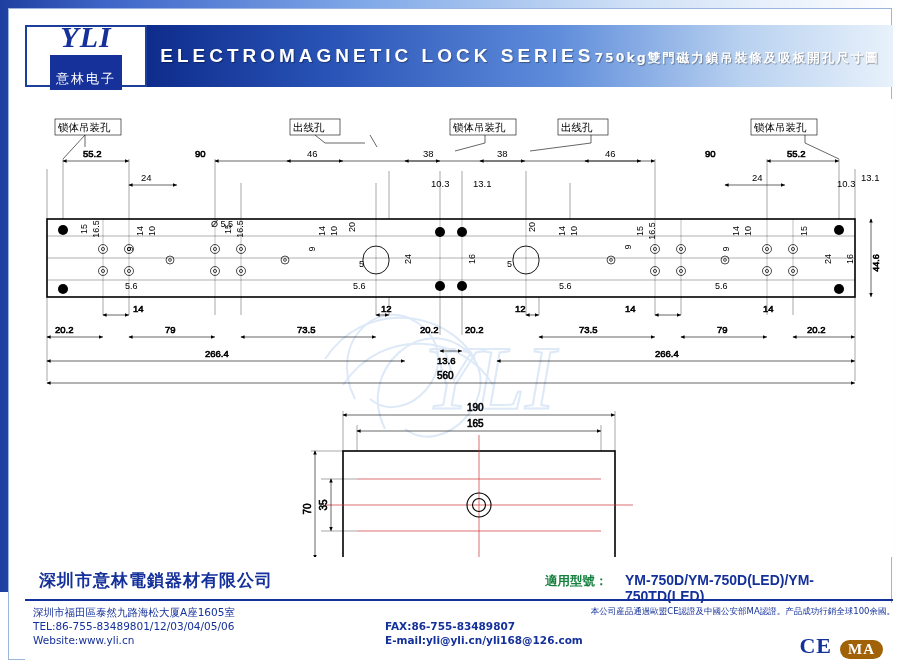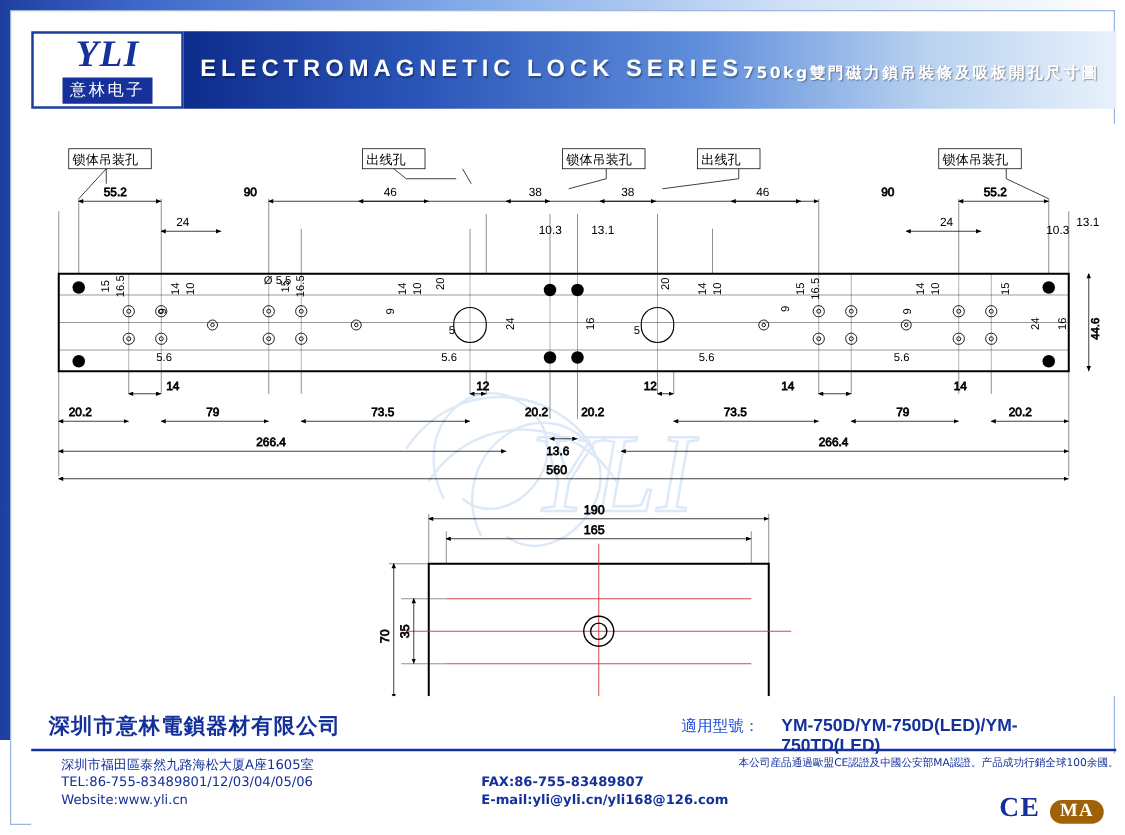--- a/index.html
+++ b/index.html
@@ -32,21 +32,21 @@
   }
   .logo-y{
     font-family:"Liberation Serif", serif;
     font-weight:bold;font-style:italic;
     font-size:30px;color:#17319a;letter-spacing:1px;line-height:30px;
   }
   .logo-cn{
     margin-top:3px;
     background:#17319a;color:#ffffff;
     font-size:13px;letter-spacing:2px;
-    padding:1px 6px 2px 6px;
+    padding:15px 6px 2px 6px;
     font-family:"DejaVu Sans", sans-serif;
   }
   .title-bar{
     position:absolute;left:122px;top:0;width:746px;height:62px;
     background:linear-gradient(to right,#0e2c8c 0%,#2a55b8 25%,#5f8ddb 55%,#b9d2f0 80%,#e8f1fb 100%);
     display:flex;flex-direction:row;align-items:center;justify-content:center;
     box-sizing:border-box;
   }
   .title-main{
     color:#ffffff;font-size:19px;font-weight:bold;letter-spacing:4px;
@@ -69,38 +69,38 @@
   .footer-company{
     position:absolute;left:16px;top:556px;width:868px;height:34px;
   }
   .company-cn{
     position:absolute;left:14px;top:4px;
     font-size:17px;font-weight:bold;color:#14309a;
     font-family:"DejaVu Sans", sans-serif;letter-spacing:1px;
   }
   .model-label{
     position:absolute;left:520px;top:8px;
-    font-size:12.5px;color:#1d4ed8;font-weight:normal;
+    font-size:12.5px;color:#15803d;font-weight:bold;
     font-family:"DejaVu Sans", sans-serif;
     text-align:right;
   }
   .model-value{
     position:absolute;left:600px;top:7px;
     font-size:14px;color:#14309a;font-weight:bold;
     font-family:"Liberation Sans", sans-serif;
   }
   .footer-rule{
     position:absolute;left:16px;top:590px;width:868px;height:2px;background:#14309a;
   }
   .footer-bottom{
     position:absolute;left:16px;top:594px;width:868px;height:58px;
     background:#ffffff;
   }
   .addr{
-    position:absolute;left:24px;top:2px;font-size:10.5px;color:#14309a;
+    position:absolute;left:8px;top:2px;font-size:10.5px;color:#14309a;
     line-height:14px;font-family:"DejaVu Sans", sans-serif;
   }
   .contact{
     position:absolute;left:360px;top:16px;font-size:10.5px;color:#14309a;
     line-height:14px;font-family:"DejaVu Sans", sans-serif;font-weight:bold;
   }
   .cert-note{
     position:absolute;left:560px;top:2px;width:310px;font-size:8.5px;color:#14309a;
     line-height:12px;font-family:"DejaVu Sans", sans-serif;text-align:right;
   }

